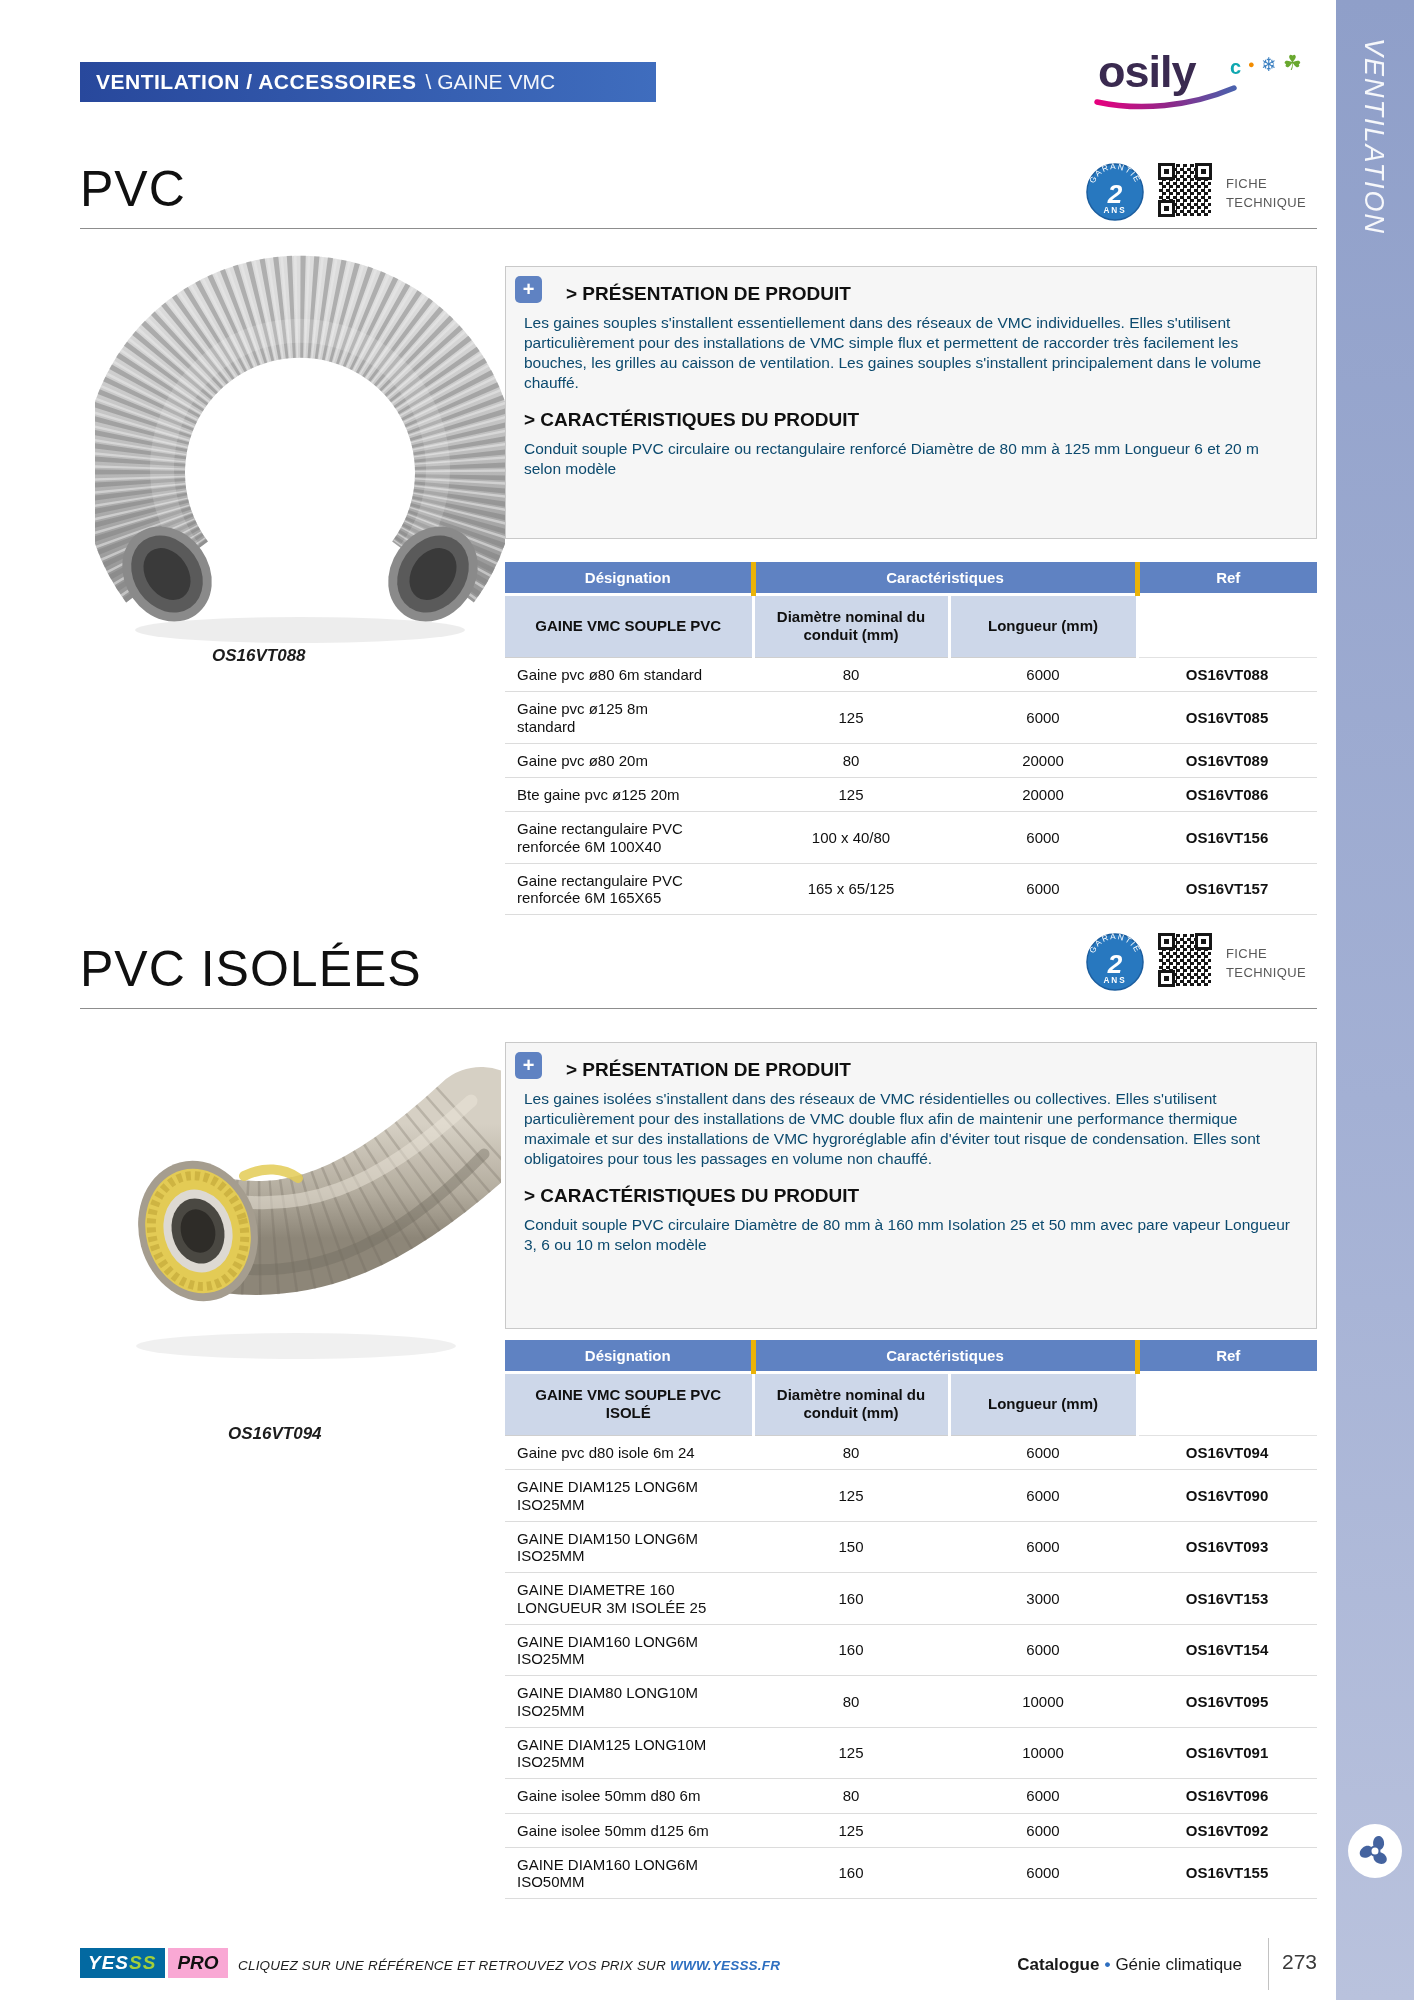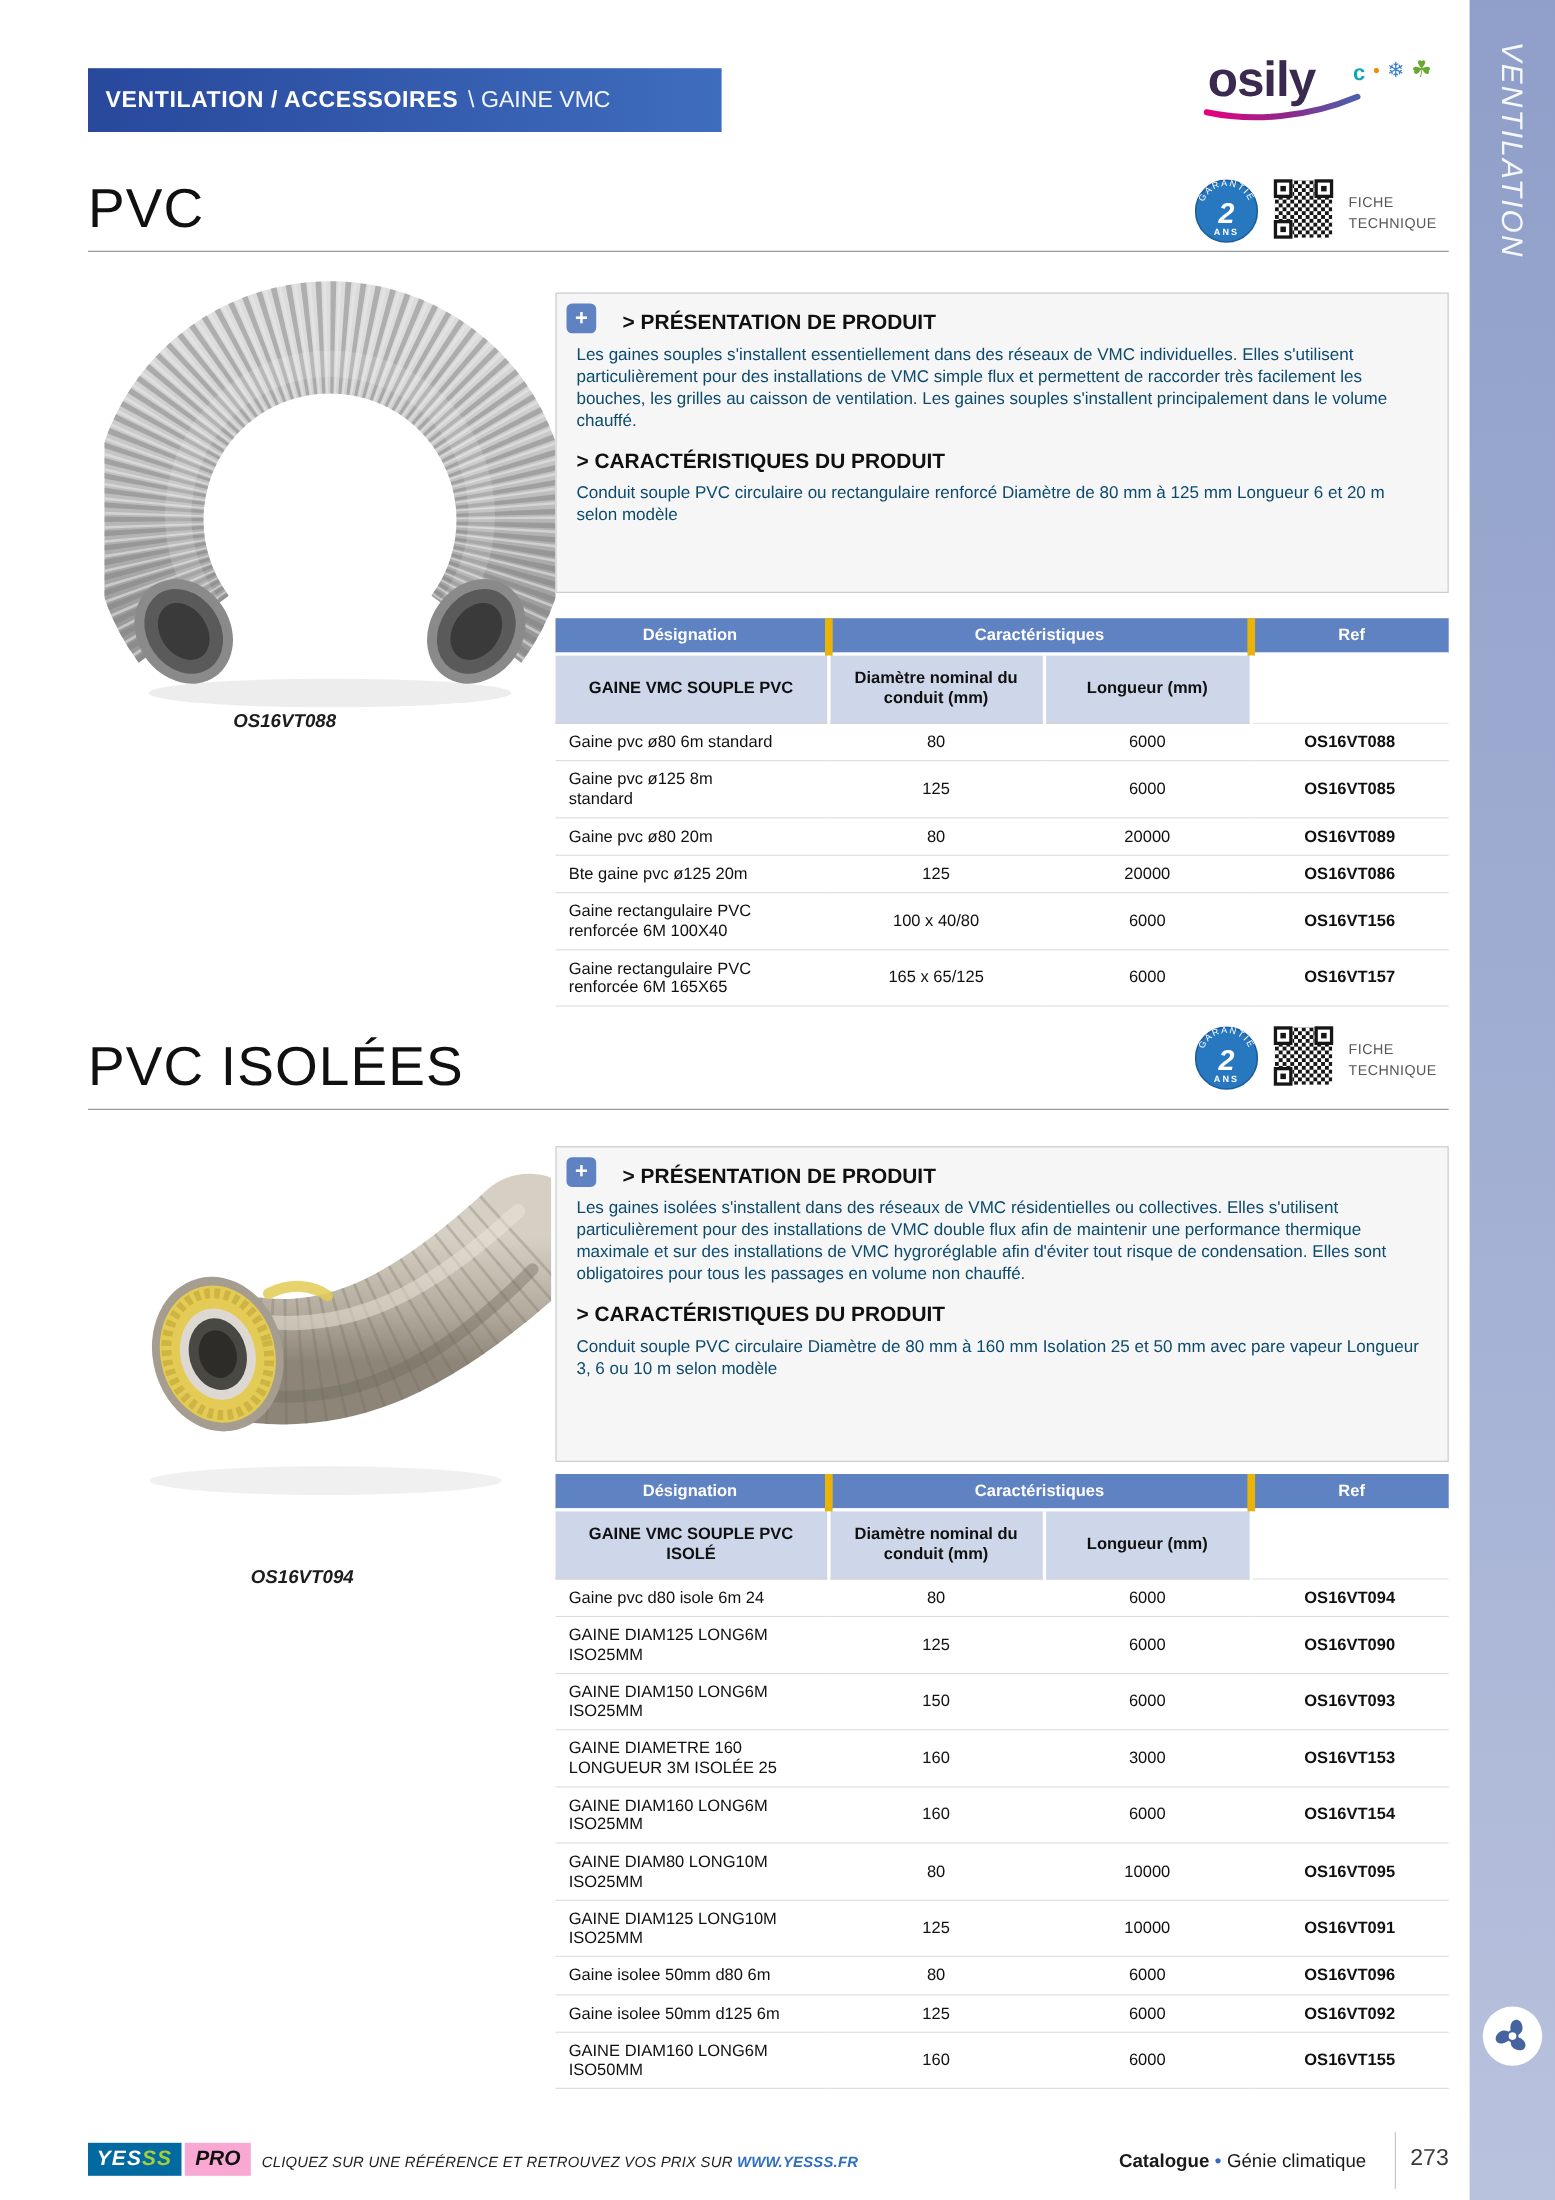--- a/index.html
+++ b/index.html
@@ -8,21 +8,21 @@
           font-family:"Liberation Sans","DejaVu Sans",sans-serif; color:#111; }
 
   
   .side-band { position:absolute; left:1336px; top:0; width:78px; height:2000px;
                background:linear-gradient(180deg,#8f9fc9 0%,#a3b0d4 55%,#b9c2dd 100%); }
   .side-label { position:absolute; left:22px; top:38px; writing-mode:vertical-rl;
                 font-style:italic; font-size:27px; letter-spacing:2px; color:rgba(255,255,255,.92); }
   .fan-badge { position:absolute; left:10px; top:1822px; width:58px; height:58px; }
 
   
-  .header-bar { position:absolute; left:80px; top:62px; width:576px; height:58px;
+  .header-bar { position:absolute; left:80px; top:62px; width:576px; height:40px;
                 background:linear-gradient(90deg,#28489c,#3f6dbe);
                 display:flex; align-items:center; padding-left:16px; color:#fff; font-size:21px; }
   .hb-bold { font-weight:bold; letter-spacing:.5px; }
   .hb-light { font-weight:normal; margin-left:9px; opacity:.95; }
 
   
   .logo { position:absolute; left:1098px; top:44px; width:232px; height:70px; }
   .logo-text { position:absolute; left:0; top:2px; font-size:45px; font-weight:bold;
                letter-spacing:-1px; color:#3a2a50; }
   .logo-swoosh { position:absolute; left:-4px; top:40px; }
@@ -77,21 +77,21 @@
   .info-box h3.second { margin-top:15px; }
   .info-box p { font-size:15.5px; line-height:1.3; color:#0c4a6e; }
 
   
   .spec-table { position:absolute; left:505px; width:812px; border-collapse:collapse; table-layout:fixed; }
   .table-1 { top:562px; }
   .table-2 { top:1340px; }
   .spec-table col.c1 { width:248px; } .spec-table col.c2 { width:196px; }
   .spec-table col.c3 { width:188px; } .spec-table col.c4 { width:180px; }
   .spec-table tr.main th { background:#5f82c2; color:#fff; font-size:15px; font-weight:bold;
-                           height:32px; border-left:7px solid #eab308; }
+                           height:32px; border-left:5px solid #eab308; }
   .spec-table tr.main th:first-child { border-left:none; }
   .spec-table tr.sub th { background:#cdd7e9; color:#101010; font-size:15px; font-weight:bold;
                           padding:12px 10px; line-height:1.25; border-left:3px solid #fff;
                           border-top:3px solid #fff; border-bottom:1px solid #cfcfcf; }
   .spec-table tr.sub th:first-child { border-left:none; padding-left:20px; padding-right:20px;margin-top:44px; }
   .spec-table tr.sub th.sub-ref { background:transparent; border-bottom:1px solid #e2e2e2; }
   .spec-table td { font-size:15px; color:#101010; text-align:center; padding:8px 6px;
                    line-height:1.15; border-bottom:1px solid #dcdcdc; background:#fff; }
   .spec-table td.des { text-align:left; padding-left:12px; padding-right:44px; }
   .spec-table td.ref { font-weight:bold; }

